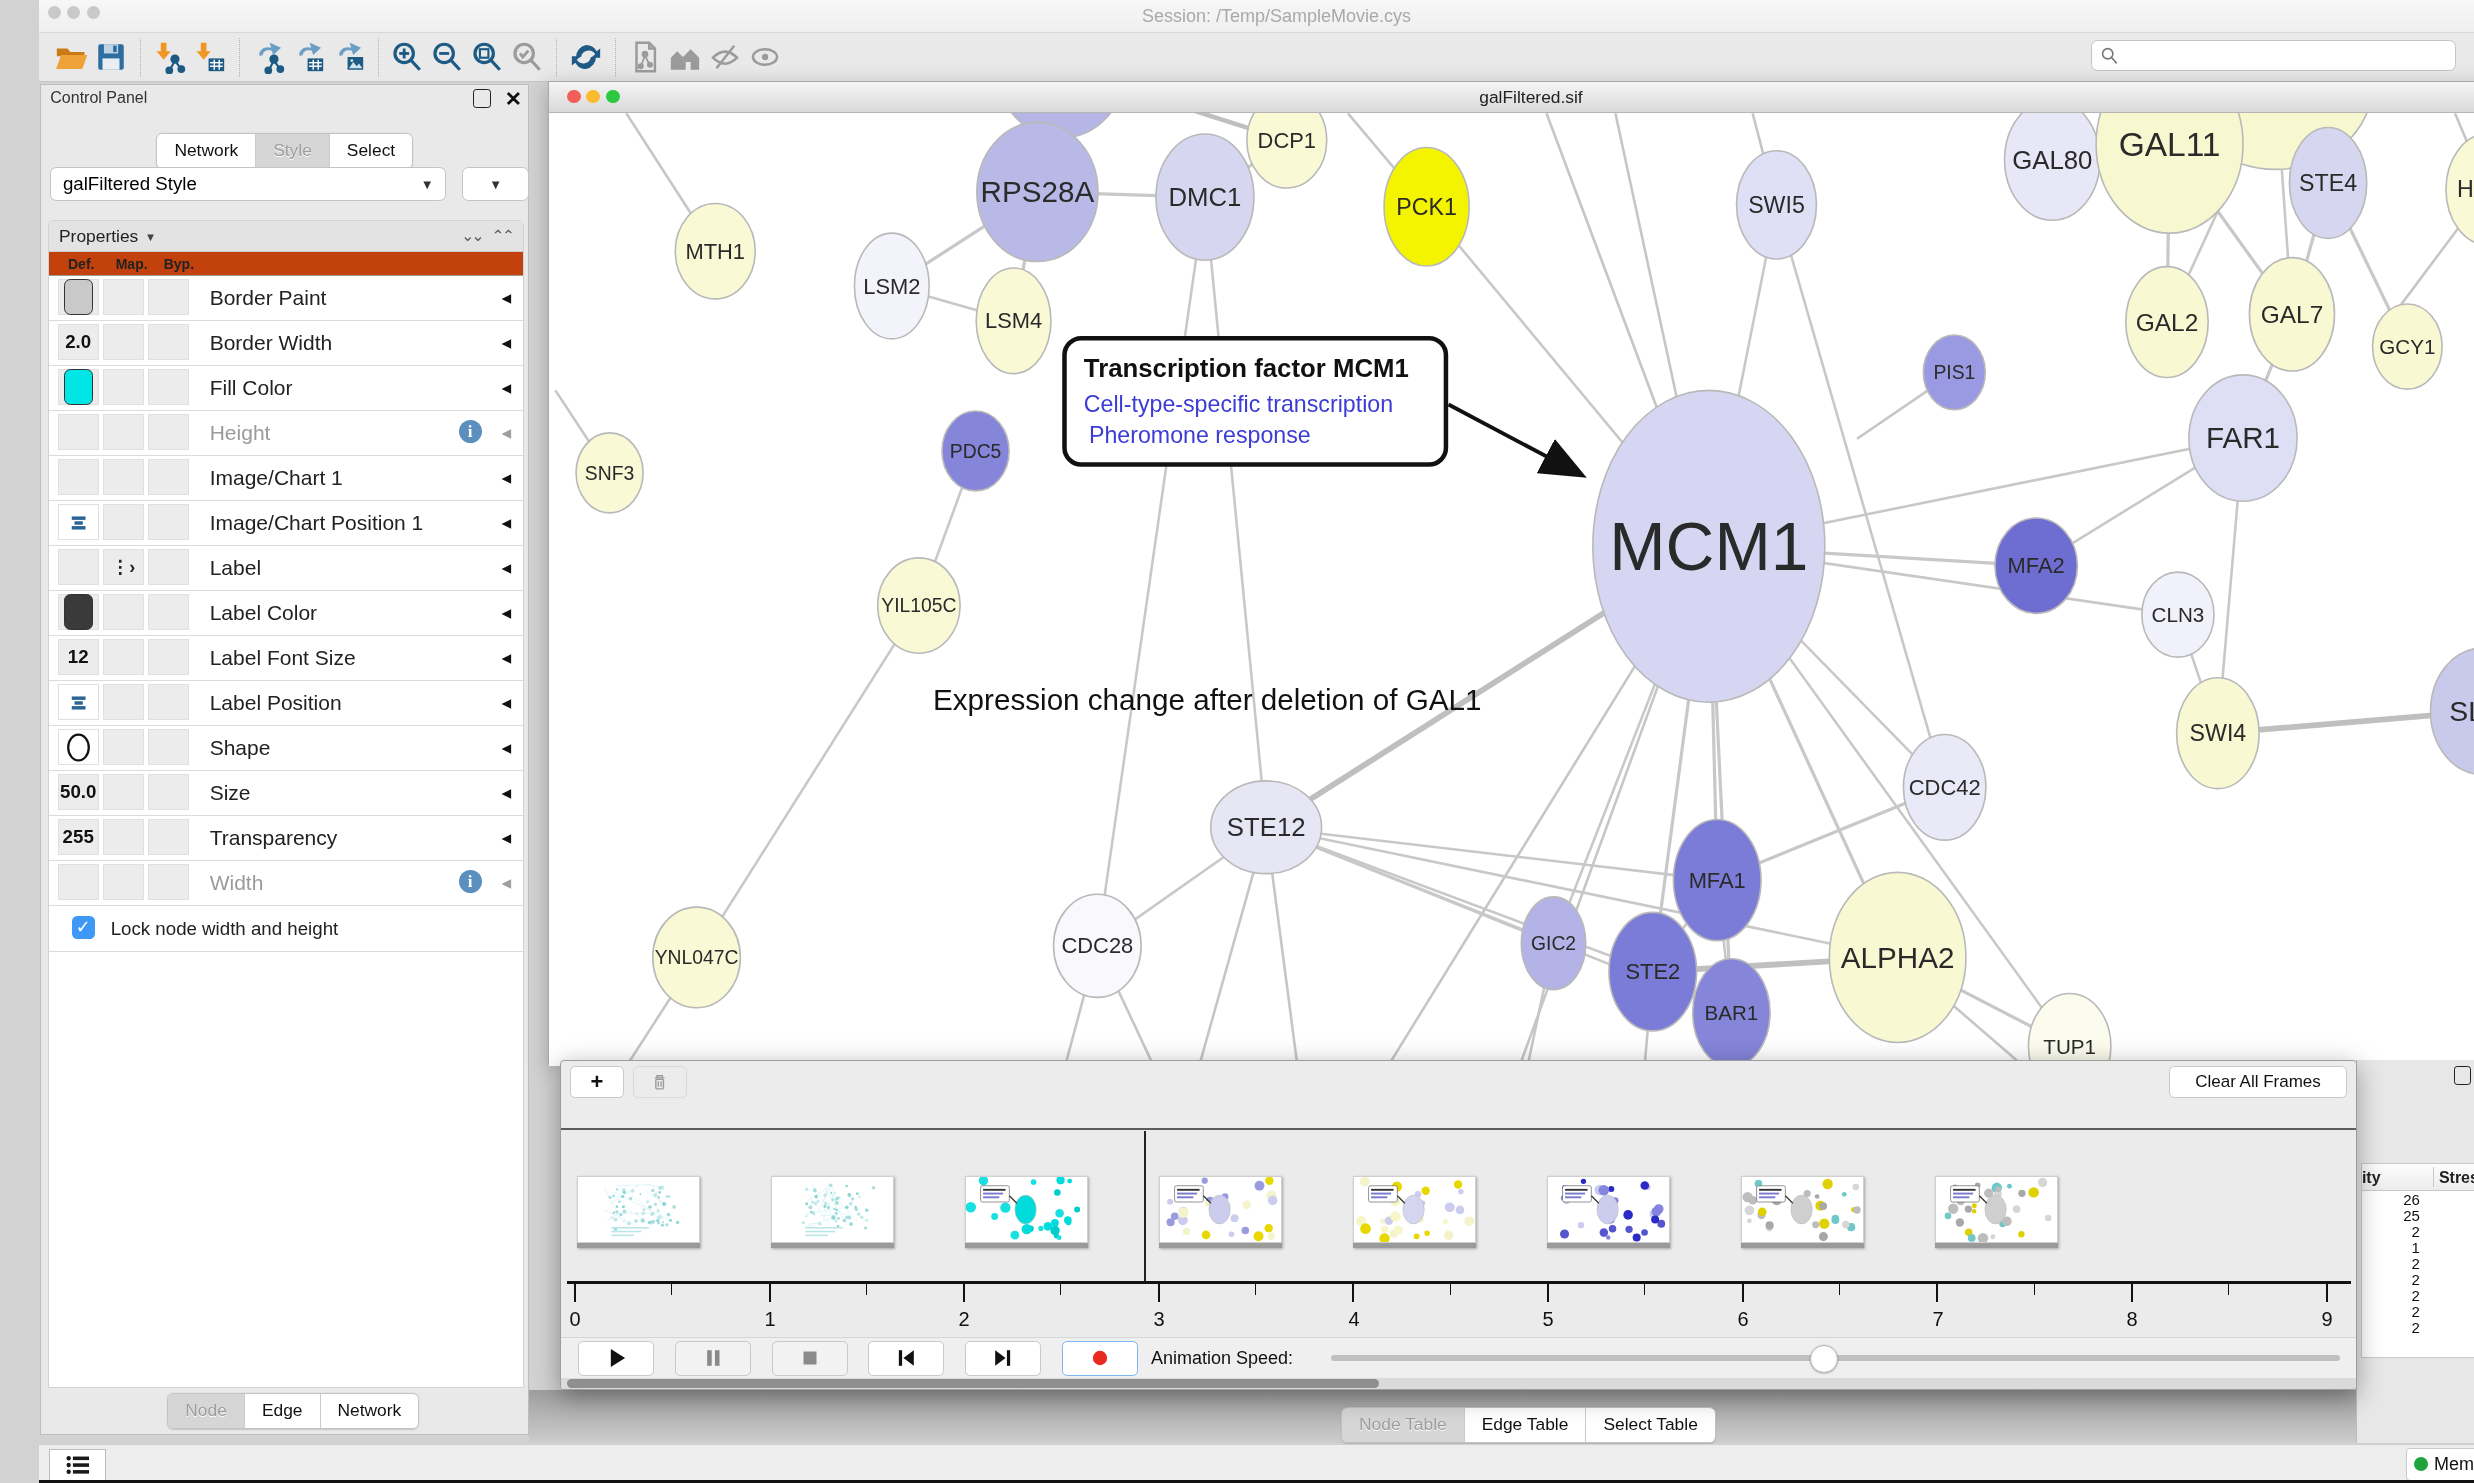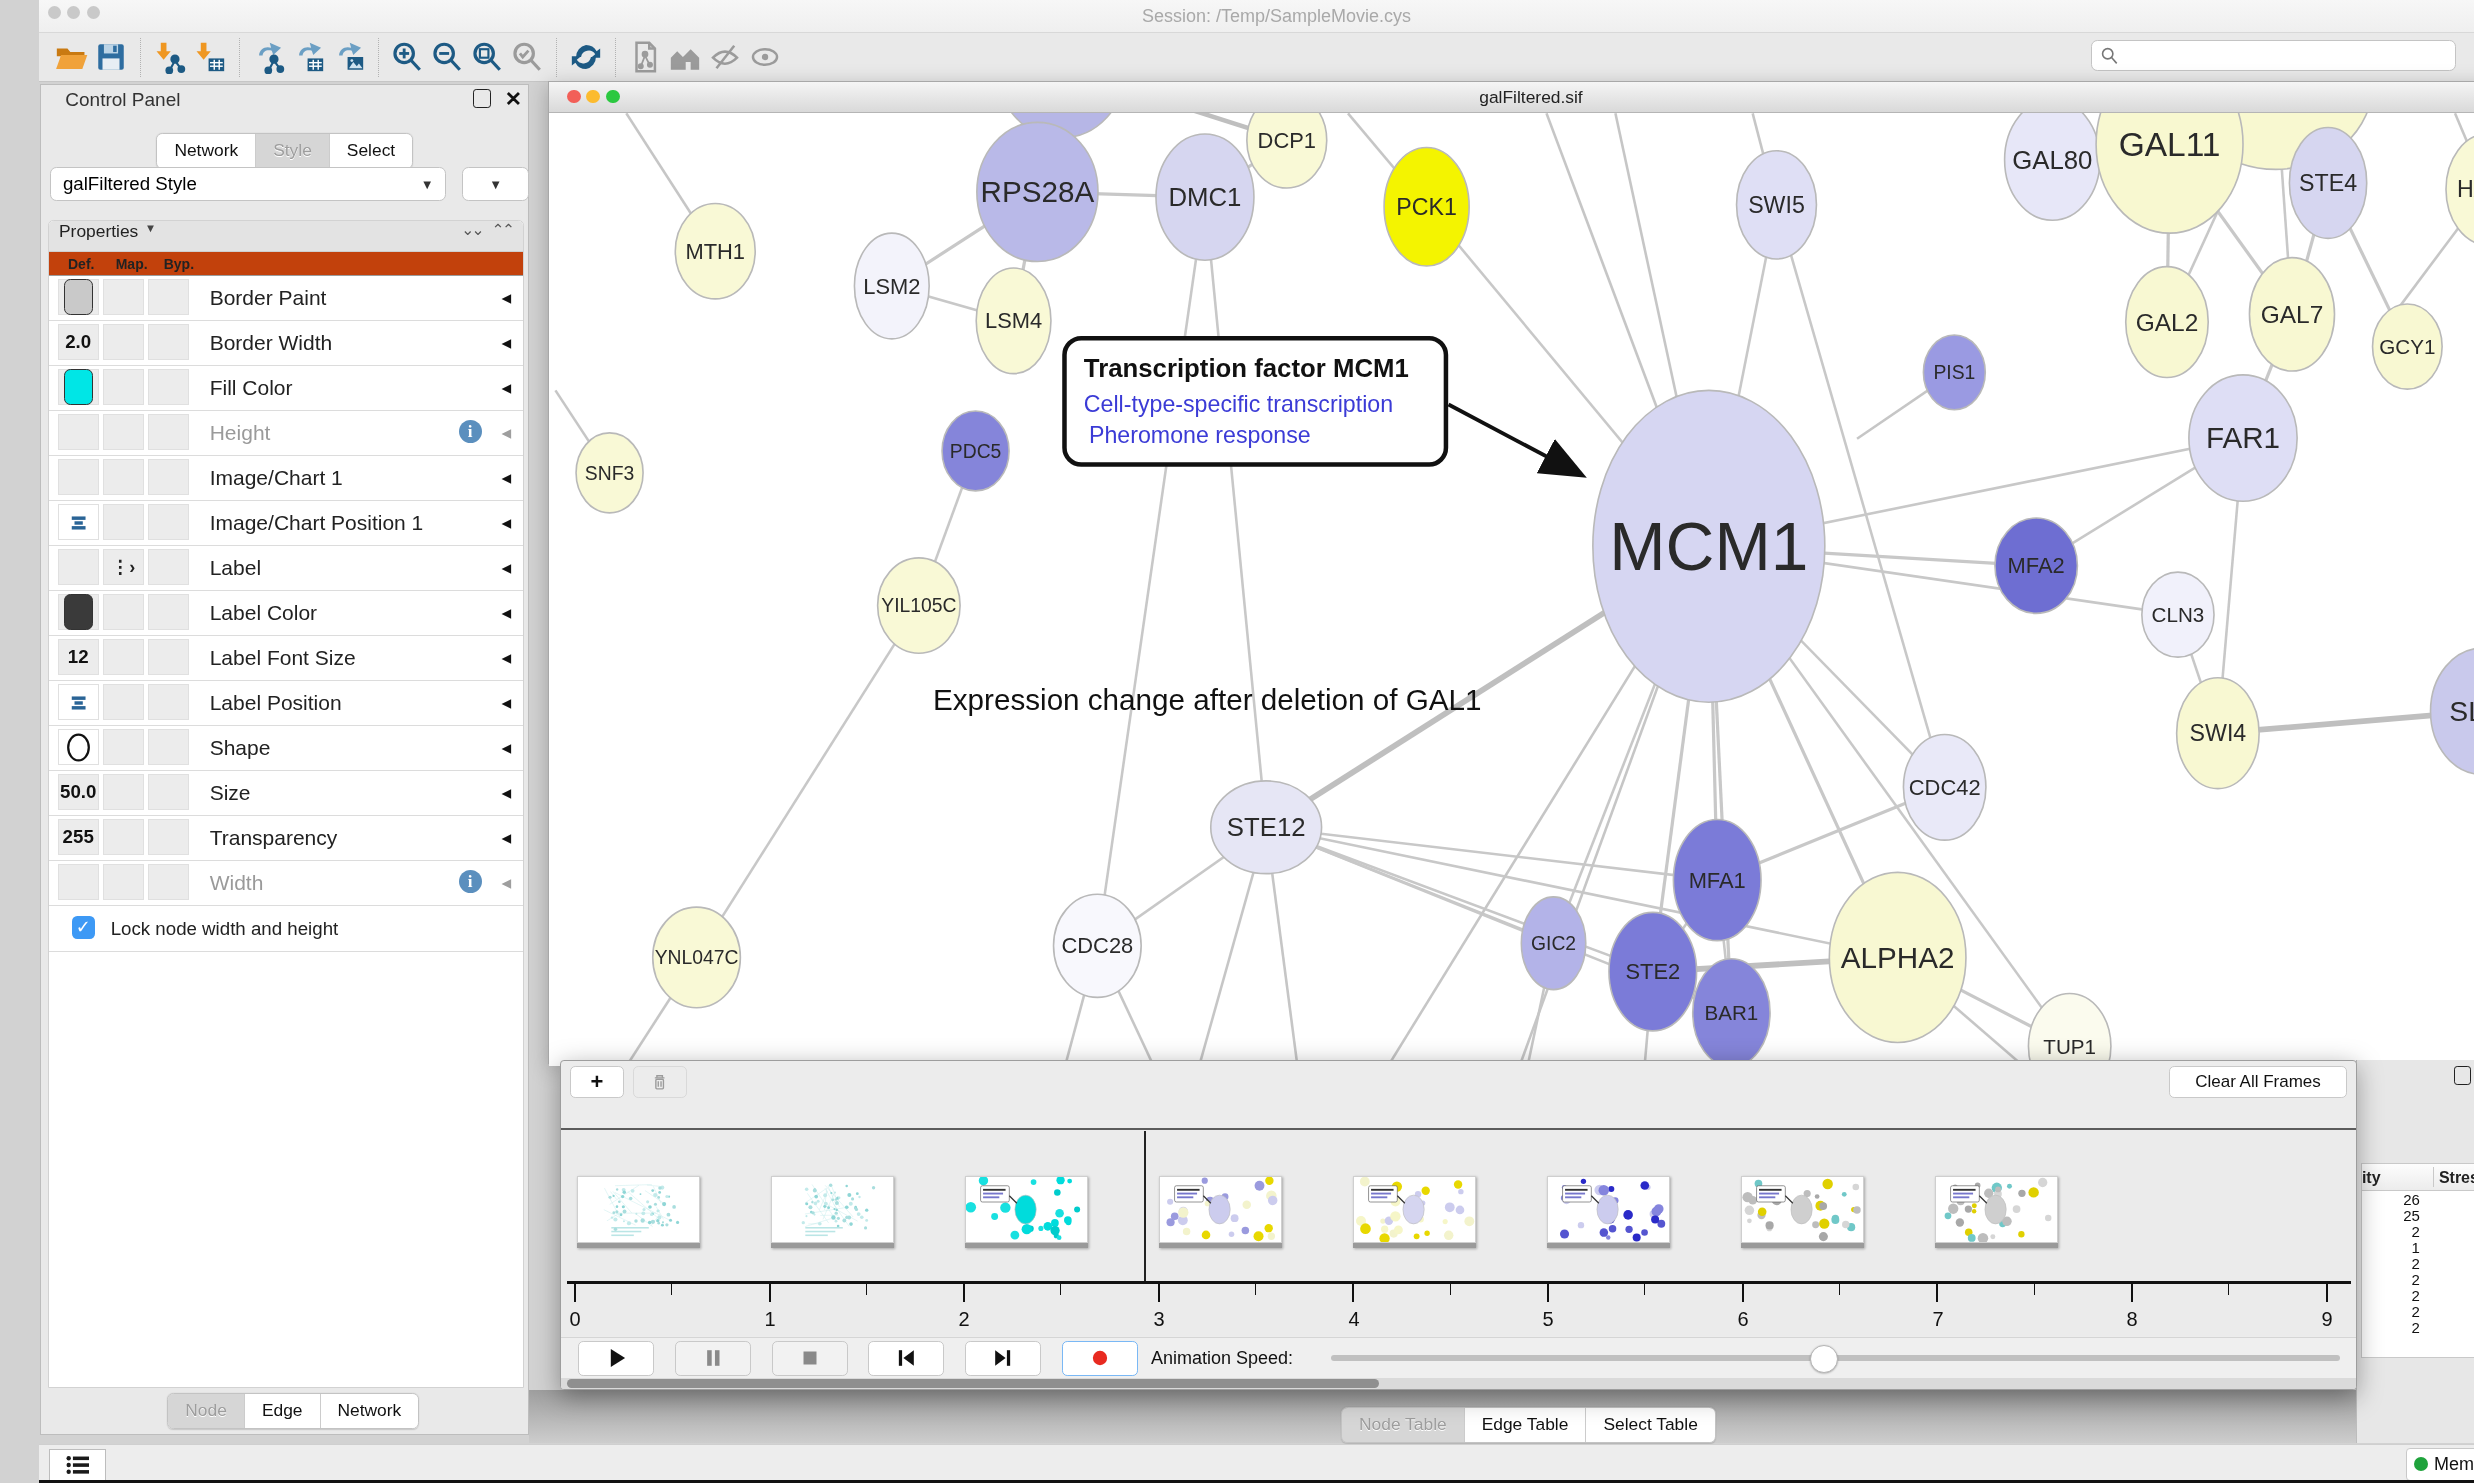--- a/index.html
+++ b/index.html
@@ -13,36 +13,36 @@
   #toolbar{left:0;top:33px;width:2475px;height:49px;background:#e9e9e9;border-bottom:1.3px solid #c6c6c6;display:flex;align-items:center;padding-left:5.2px;box-sizing:border-box;}
   .tb-group{display:flex;align-items:center;height:41px;padding:0 6.4px;}
   .tb-sep{width:0;height:39px;border-left:1.3px dotted #b2b2b2;margin:0 2.6px;}
   .tbtn{width:40px;height:40px;display:flex;align-items:center;justify-content:center;}
   .tbtn svg{width:34px;height:34px;}
   #searchbox{position:absolute;left:2091px;top:40px;width:365px;height:31px;background:#fff;border:1.3px solid #c4c4c4;border-radius:6.4px;display:flex;align-items:center;padding-left:7.7px;box-sizing:border-box;}
   #searchbox input{border:none;outline:none;font-size:17px;flex:1;background:transparent;font-family:"Liberation Sans",sans-serif;}
   #searchbox svg{width:19.3px;height:19.3px;margin-right:5.2px;}
   
   #control-panel{left:1.3px;top:84px;width:489px;height:1351px;background:#e9e9e9;border:0.6px solid #bdbdbd;box-sizing:border-box;}
-  #cp-title{position:absolute;left:24px;top:3.9px;font-size:19px;color:#333;}
+  #cp-title{position:absolute;left:9px;top:3.9px;font-size:16px;color:#333;}
   .win-icons{position:absolute;right:6.4px;top:3.9px;display:flex;gap:14px;align-items:center;}
   .float-glyph{width:15.5px;height:17px;border:1.9px solid #222;border-radius:3.2px;}
   .close-glyph{font-size:20.6px;font-weight:bold;color:#111;line-height:17px;}
   #cp-tabs{position:absolute;left:0;top:48px;width:100%;display:flex;justify-content:center;}
   .tabgroup{display:flex;border:0.6px solid #c3c3c3;border-radius:6.4px;overflow:hidden;box-shadow:0 0.6px 1.3px rgba(0,0,0,.15);}
   .tabgroup .tab{padding:6.4px 17px;font-size:17.4px;background:#fff;color:#111;border-right:0.6px solid #ccc;}
   .tabgroup .tab:last-child{border-right:none;}
   .tabgroup .tab.active{background:#d6d6d6;color:#9d9d9d;text-shadow:0 0.6px 0 #fff;}
   #cp-combo-row{position:absolute;left:9px;top:82px;width:470px;height:34px;}
   .combo{background:#fff;border:1.3px solid #c4c4c4;border-radius:6.4px;height:34px;display:flex;align-items:center;box-sizing:border-box;}
   #style-combo{position:absolute;left:0;top:0;width:396px;padding:0 11.6px;font-size:18.7px;justify-content:space-between;}
   #style-combo-btn{position:absolute;left:412px;top:0;width:67px;justify-content:center;font-size:14px;}
   .combo-arrow{font-size:13px;color:#333;}
   #props{position:absolute;left:6.4px;top:135px;width:476px;height:1168px;background:#fff;border:0.6px solid #d2d2d2;border-radius:5.2px 5.2px 0 0;box-sizing:border-box;overflow:hidden;}
-  #props-header{height:30px;background:#e3e3e3;display:flex;padding:0 10.3px;font-size:17.4px;color:#222;border-bottom:0.6px solid #cfcfcf;}
+  #props-header{height:30px;background:#e3e3e3;display:flex;align-items:center;padding:0 10.3px;font-size:17.4px;color:#222;border-bottom:0.6px solid #cfcfcf;}
   #props-header .spacer{flex:1;}
   #props-colhdr{height:23px;background:#c2410c;border-bottom:1.3px solid #9c9c9c;position:relative;font-size:14px;font-weight:bold;color:#222;}
   #props-colhdr span{position:absolute;top:3.9px;}
   .prow{height:44px;border-bottom:0.6px solid #dcdcdc;position:relative;}
   .pcell{position:absolute;top:3.2px;width:41px;height:36px;background:#ececec;border:0.6px solid #e0e0e0;display:flex;align-items:center;justify-content:center;box-sizing:border-box;}
   .pcell.c1{left:9px;} .pcell.c2{left:54px;} .pcell.c3{left:99px;}
   .swatch{width:27px;height:34px;border:1.3px solid #333;border-radius:6.4px;}
   .defval{font-size:18.7px;font-weight:bold;color:#111;}
   .plabel{position:absolute;left:161px;top:10.3px;font-size:21px;color:#222;}
   .plabel.disabled{color:#9a9a9a;}

